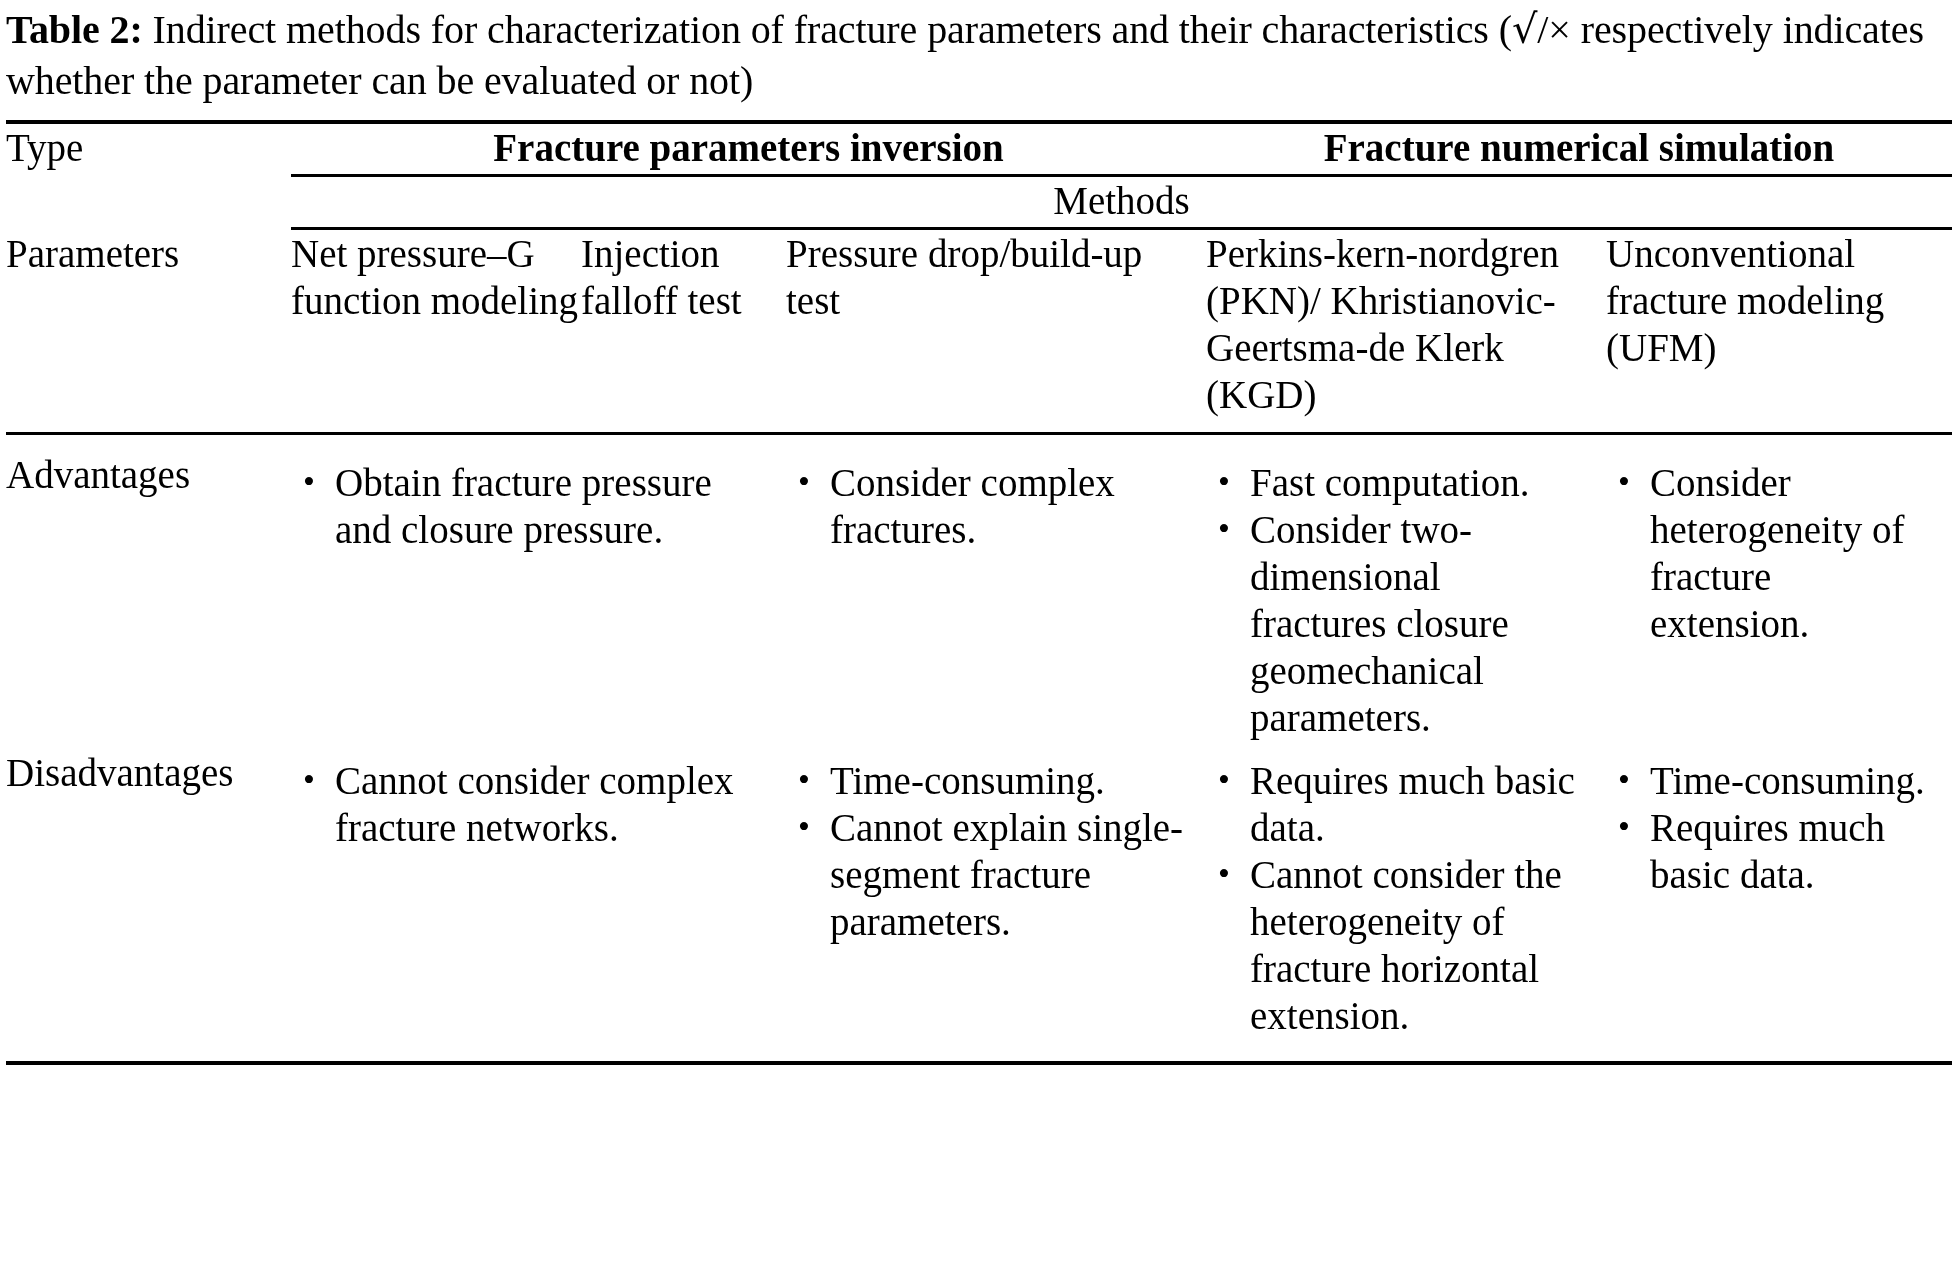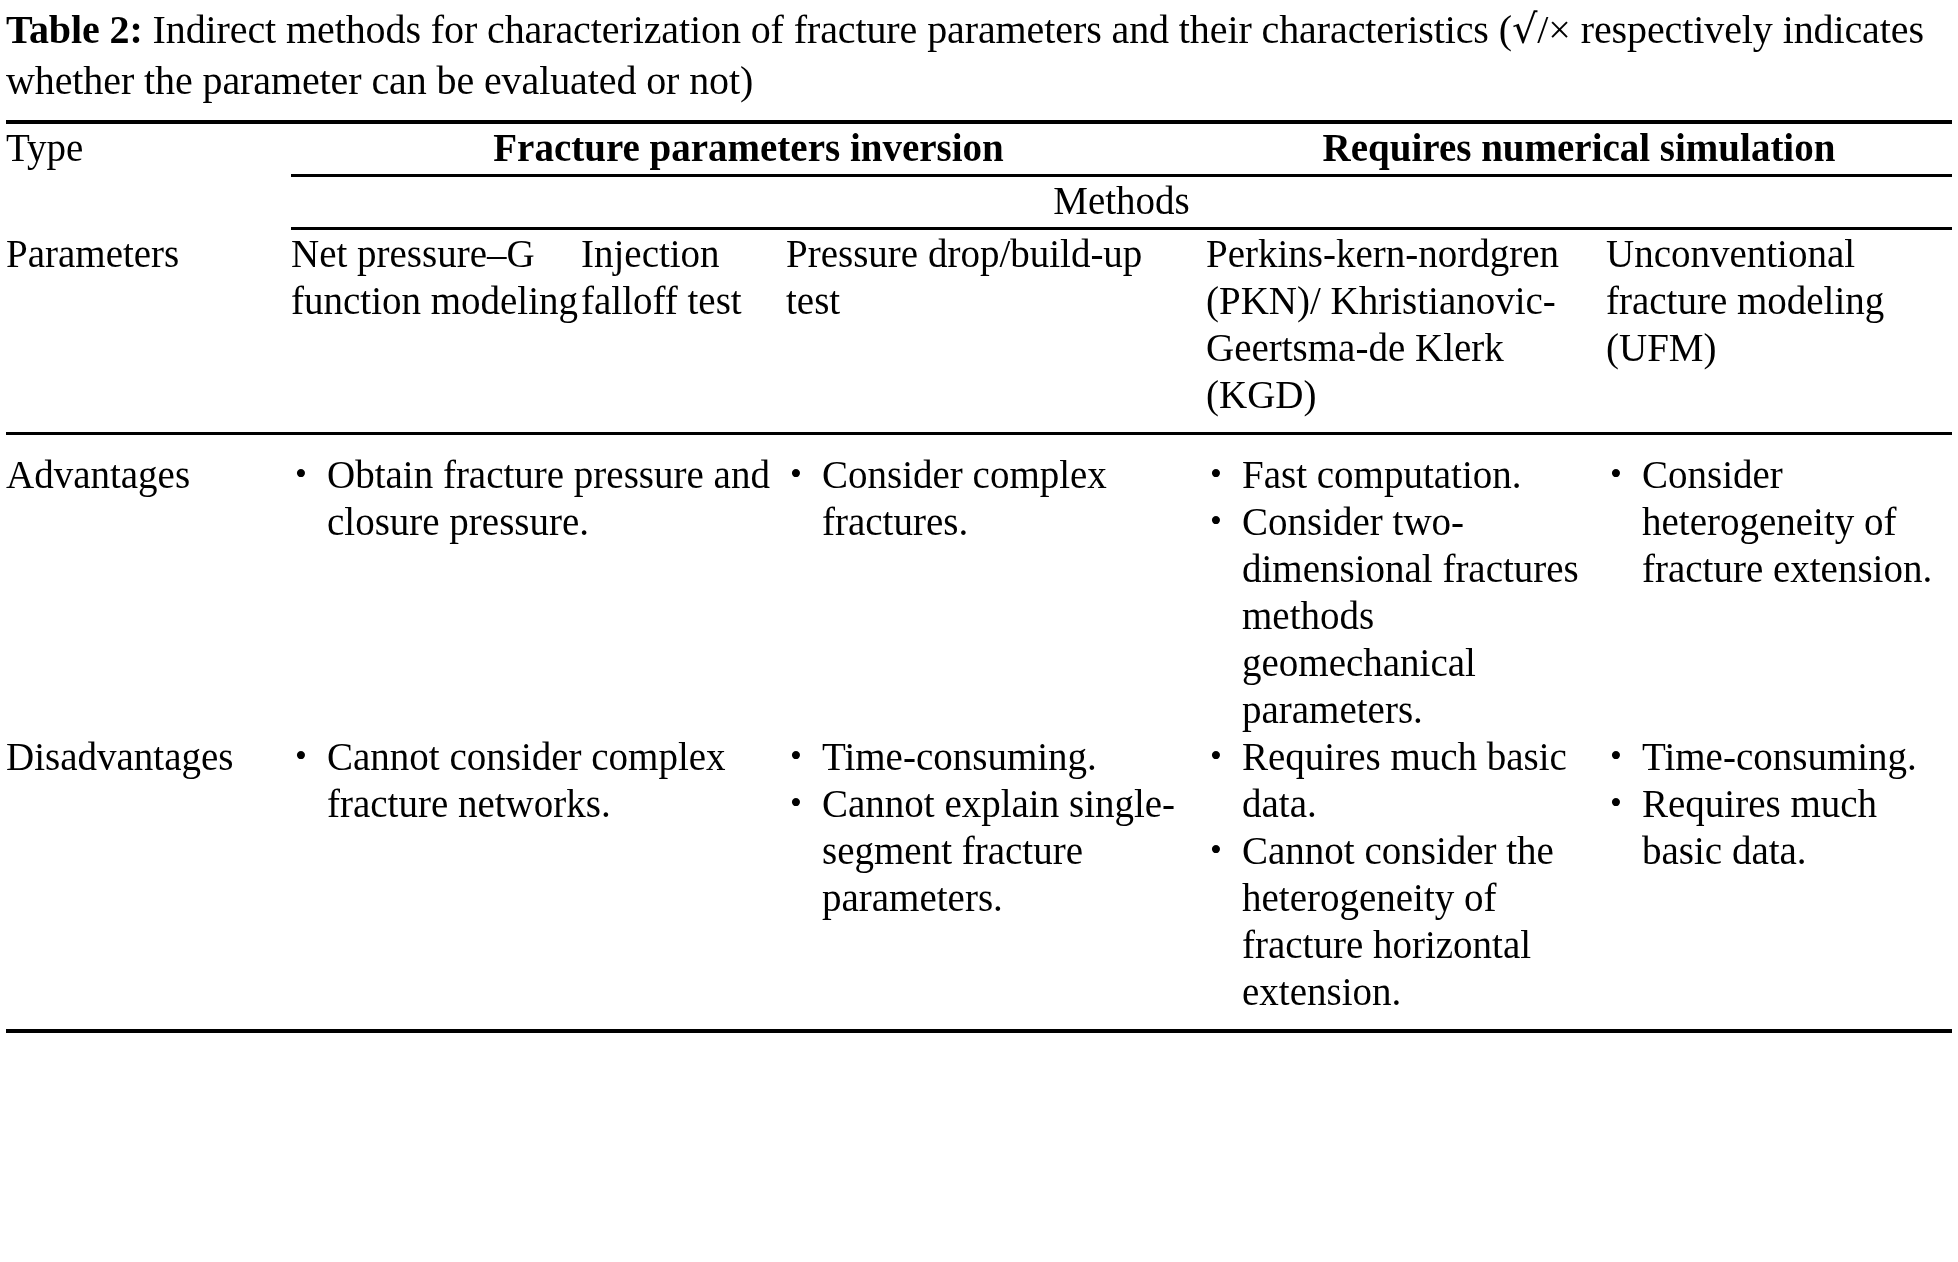--- a/index.html
+++ b/index.html
@@ -89,21 +89,21 @@
   .rowlabel {
     white-space: nowrap;
     padding-right: 4px;
   }
 
   .colhead { padding-right: 16px; }
 
   
   ul.blist {
     list-style: none;
-    margin: 0;
+    margin: 8px;
     padding: 0;
   }
   ul.blist > li {
     position: relative;
     padding-left: 36px;
     padding-right: 14px;
     margin: 0;
   }
   ul.blist > li::before {
     content: "\2022";
@@ -139,21 +139,21 @@
     </colgroup>
 
     <tbody>
         <tr>
       <td class="rowlabel">Type</td>
       <td class="grouphead" colspan="3">
         <span class="txt">Fracture parameters inversion</span>
         <span class="underline"></span>
       </td>
       <td class="grouphead" colspan="2">
-        <span class="txt">Requires numerical simulation</span>
+        <span class="txt">Fracture numerical simulation</span>
         <span class="underline"></span>
       </td>
     </tr>
 
     <tr class="methods-row">
       <td></td>
       <td colspan="5">
         <span class="txt">Methods</span>
         <span class="methods-under"></span>
       </td>
@@ -183,21 +183,21 @@
         </ul>
       </td>
       <td>
         <ul class="blist">
           <li>Consider complex fractures.</li>
         </ul>
       </td>
       <td>
         <ul class="blist">
           <li>Fast computation.</li>
-          <li>Consider two-dimensional fractures methods geomechanical parameters.</li>
+          <li>Consider two-dimensional fractures closure geomechanical parameters.</li>
         </ul>
       </td>
       <td>
         <ul class="blist">
           <li>Consider heterogeneity of fracture extension.</li>
         </ul>
       </td>
     </tr>
 
     <tr>

